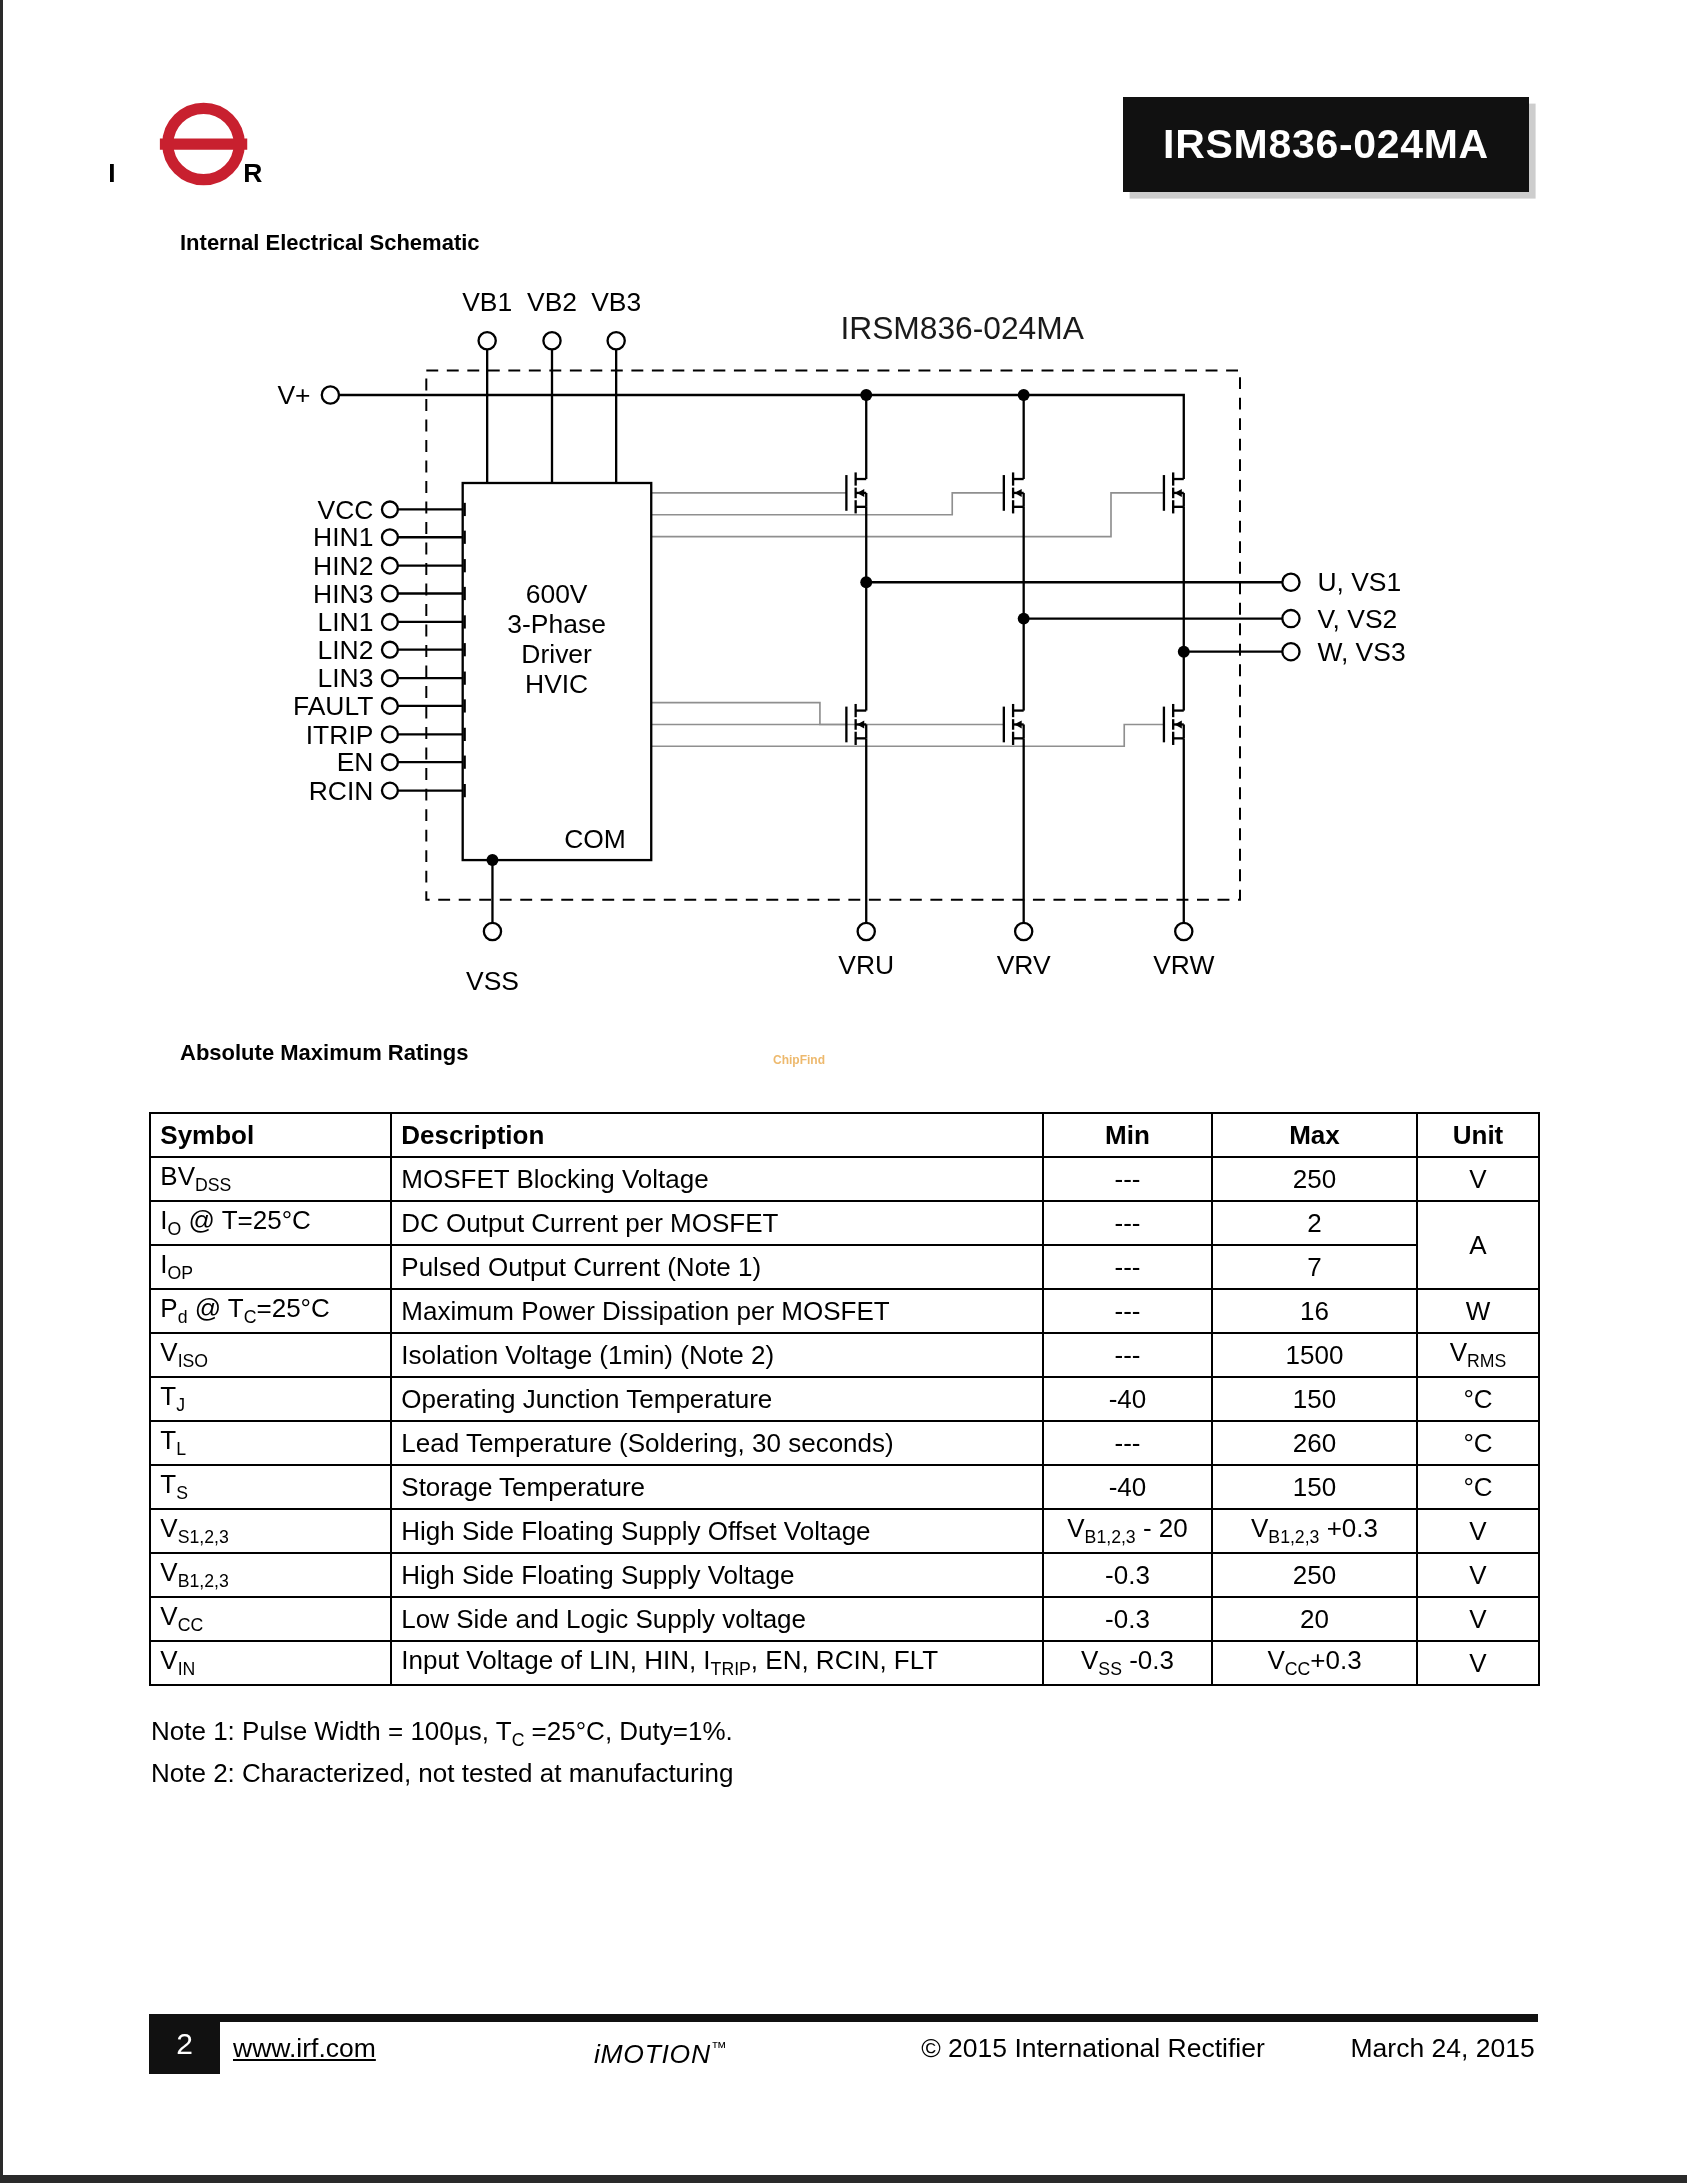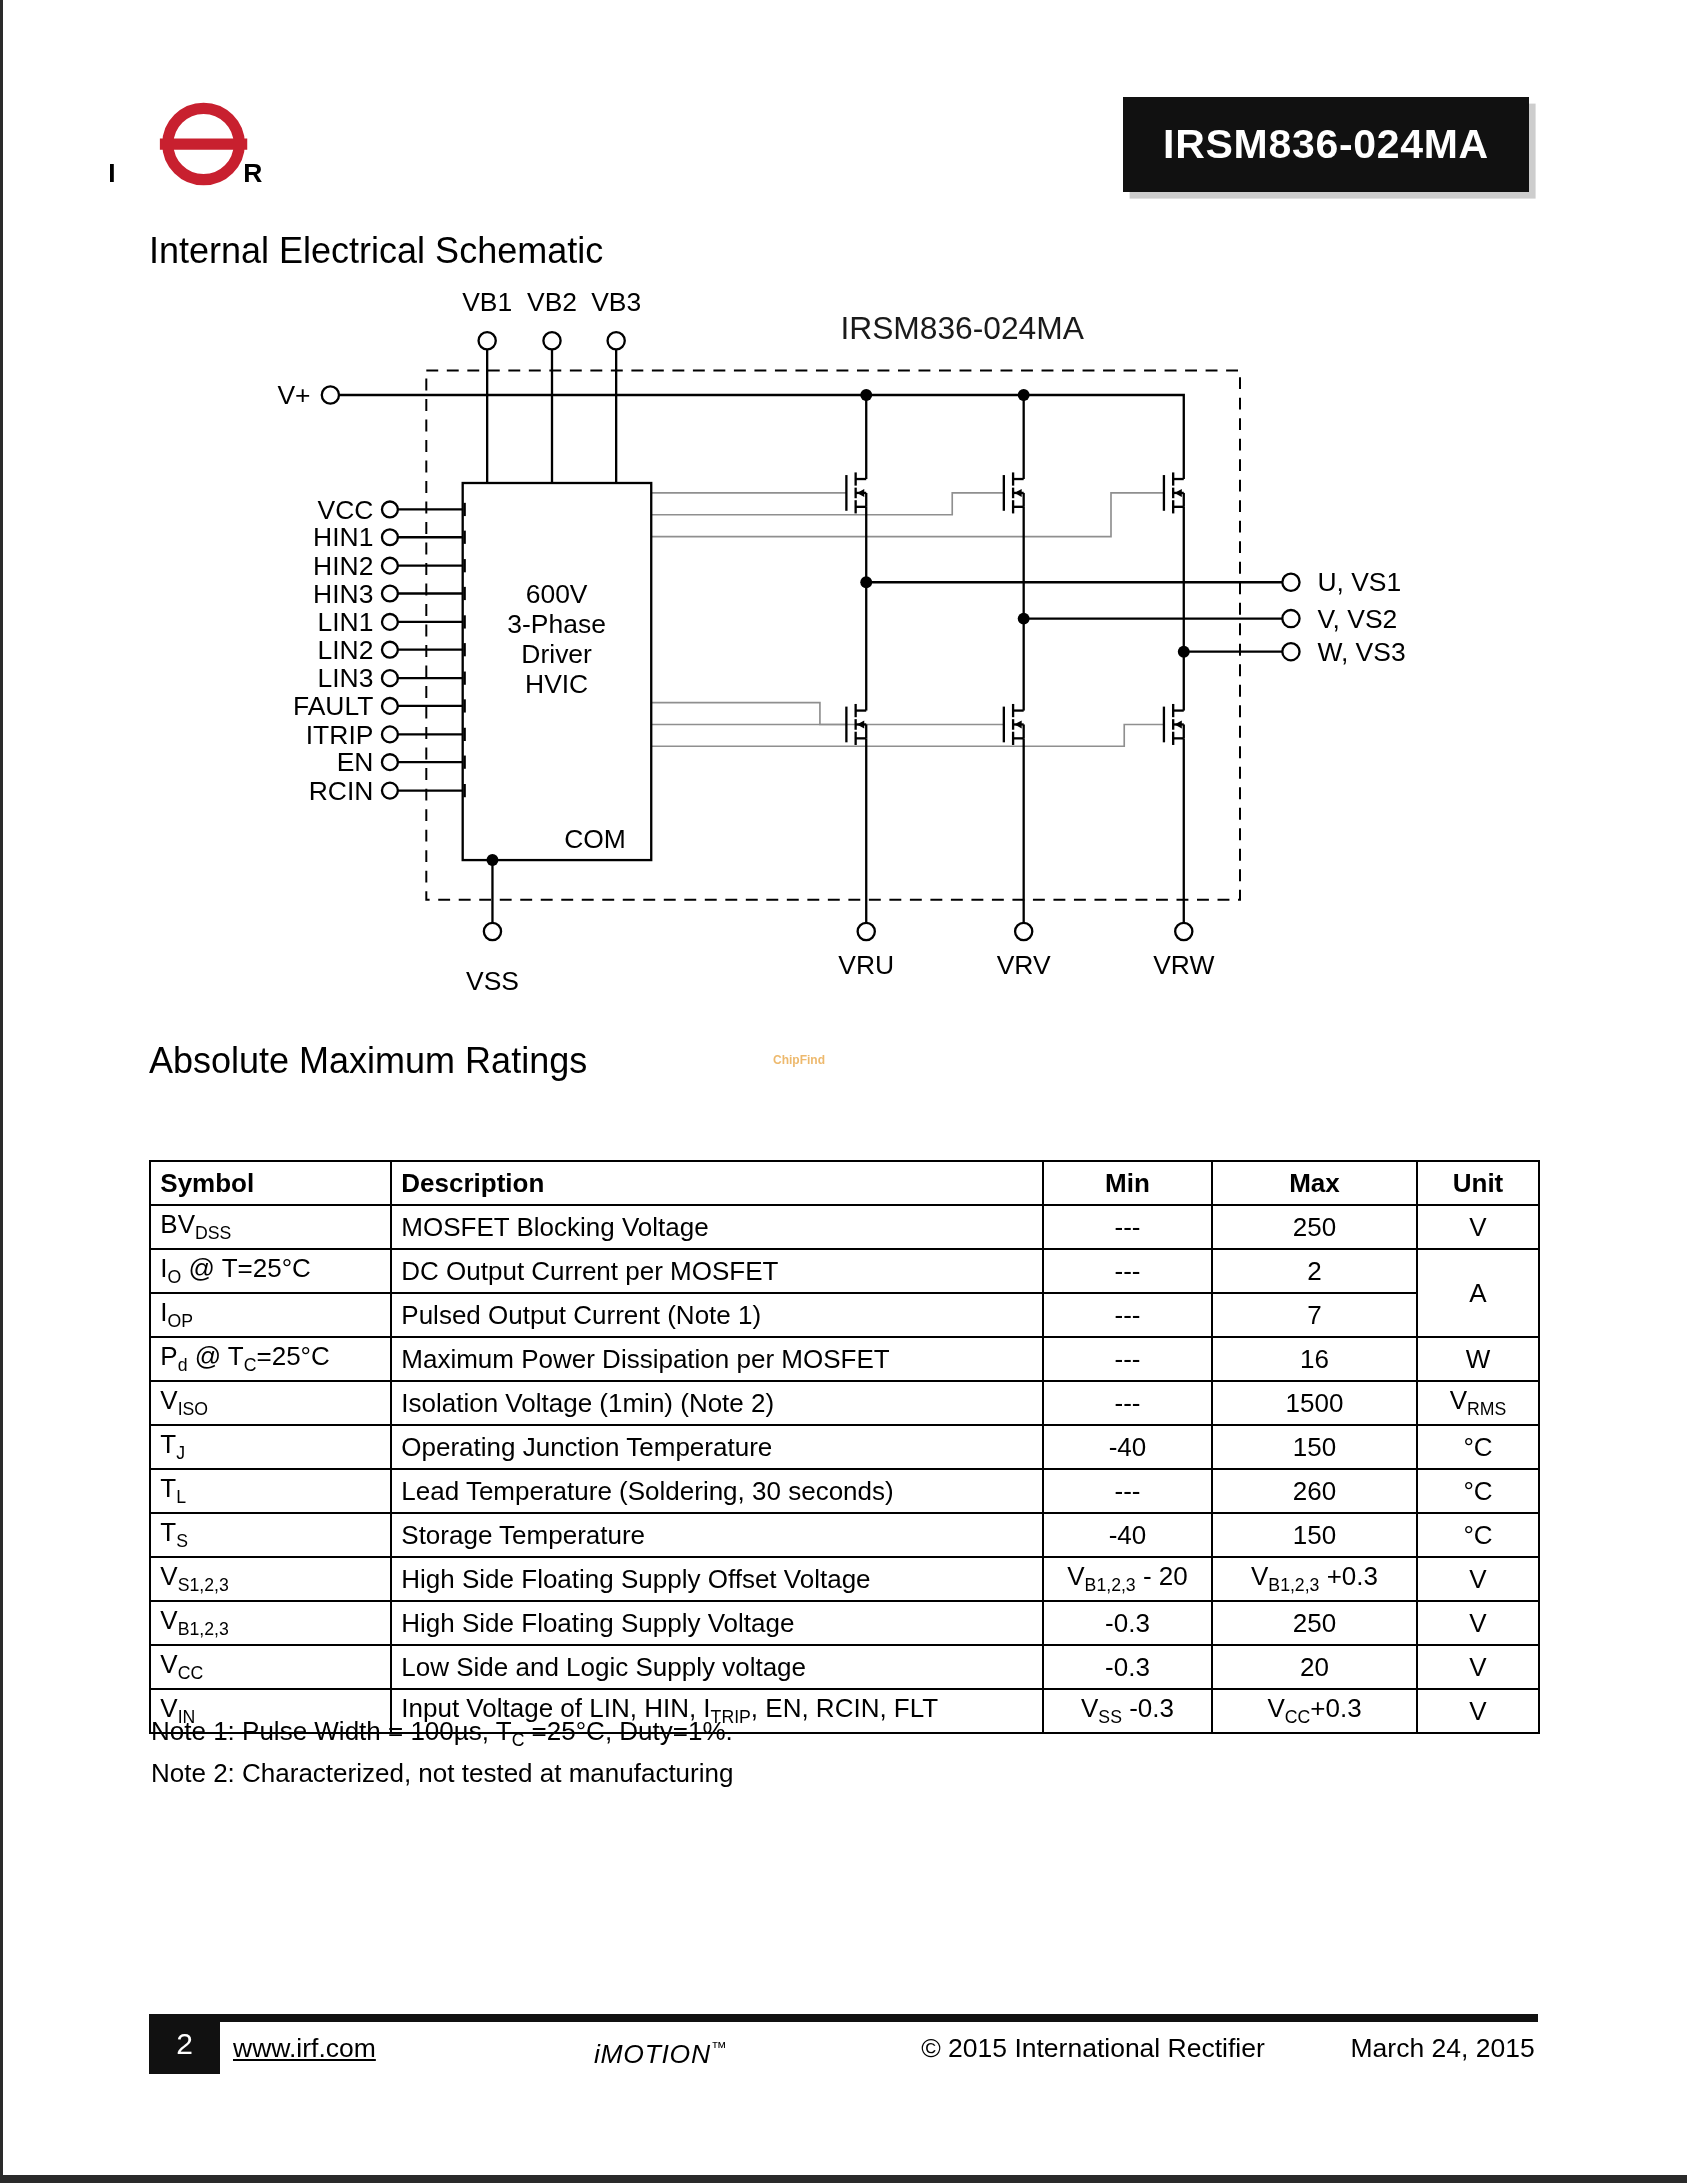--- a/index.html
+++ b/index.html
@@ -6,31 +6,31 @@
   .page{position:relative;width:1687px;height:2183px;background:#fff;
         font-family:"Liberation Sans",sans-serif;color:#000;overflow:hidden;}
   .abs{position:absolute;}
 
   
   .partbar{position:absolute;left:1123px;top:97px;width:406px;height:95px;
            background:#111;color:#fff;font-size:41px;font-weight:bold;
            display:flex;align-items:center;justify-content:center;
            box-shadow:6.6px 6.6px 0 #cdcdcd;letter-spacing:0.7px;}
 
-  .h1{position:absolute;font-size:36px;font-weight:normal;}
+  .h1{position:absolute;font-size:22px;font-weight:bold;margin-left:31px;}
 
   
   svg text{font-family:"Liberation Sans",sans-serif;font-size:40px;fill:#000;}
   text.schem-title{font-size:48px;fill:#1a1a1a;}
 
   
   .intro{position:absolute;left:149px;top:1081px;width:1399px;font-size:26px;line-height:32px;}
   .watermark{position:absolute;left:773px;top:1053px;font-size:12px;font-weight:bold;
              color:#e8a23d;opacity:.75;}
-  table.amr{position:absolute;left:149px;top:1160px;border-collapse:collapse;
+  table.amr{position:absolute;left:149px;top:1112px;border-collapse:collapse;
             width:1389px;font-size:26px;table-layout:fixed;}
   table.amr th,table.amr td{border:2px solid #000;height:42px;padding:0 9.3px;
                             text-align:center;overflow:hidden;white-space:nowrap;}
   table.amr th{font-weight:bold;}
   table.amr .l{text-align:left;}
   sub{font-size:68%;}
   .notes{position:absolute;left:151px;top:1715px;font-size:26px;line-height:33px;}
 
   
   .footer{position:absolute;left:149px;top:2014px;width:1389px;height:60px;}

